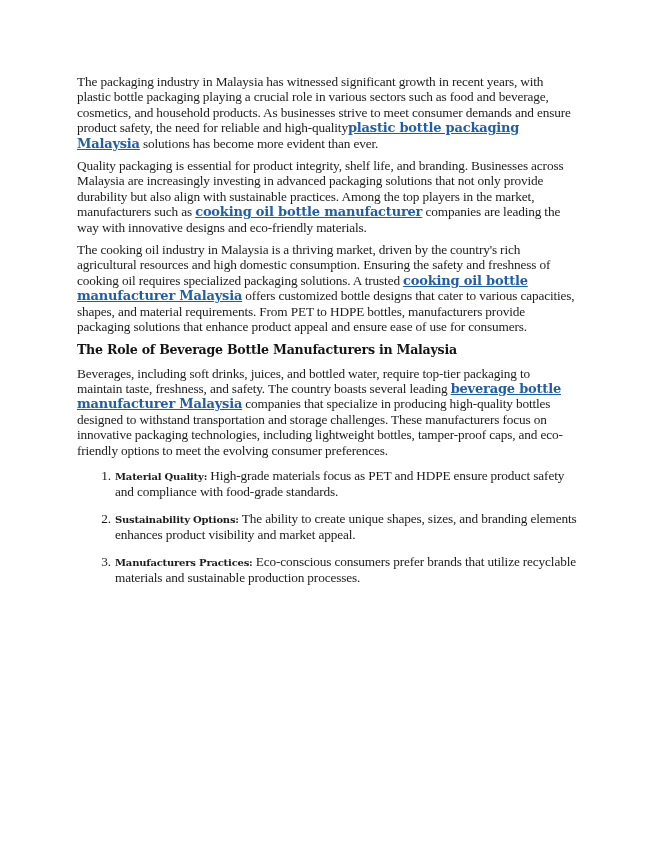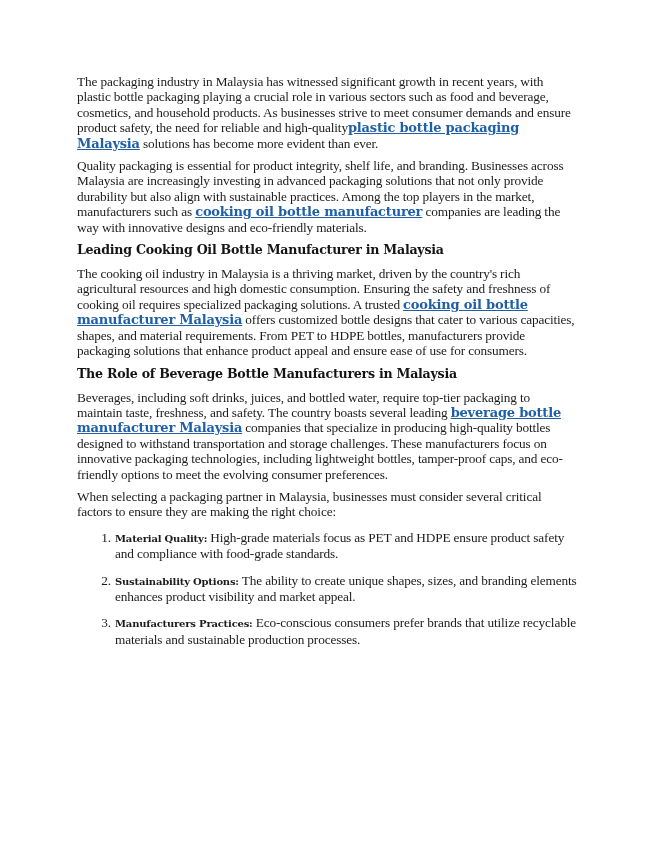--- a/index.html
+++ b/index.html
@@ -73,31 +73,29 @@
 
   <section>
     <p><span>The packaging industry in Malaysia has witnessed significant growth in recent years, with plastic bottle packaging playing a crucial role in various sectors such as food and beverage, cosmetics, and household products. As businesses strive to meet consumer demands and ensure product safety, the need for reliable and high-quality</span><a class="link" href="#">plastic bottle packaging Malaysia</a><span> solutions has become more evident than ever.</span></p>
   </section>
 
   <section>
     <p><span>Quality packaging is essential for product integrity, shelf life, and branding. Businesses across Malaysia are increasingly investing in advanced packaging solutions that not only provide durability but also align with sustainable practices. Among the top players in the market, manufacturers such as </span><a class="link" href="#">cooking oil bottle manufacturer</a><span> companies are leading the way with innovative designs and eco-friendly materials.</span></p>
   </section>
 
   <section>
-    <h2>Leading Cooking Oil Bottle Manufacturer in Malaysia</h2>
     <p><span>The cooking oil industry in Malaysia is a thriving market, driven by the country's rich agricultural resources and high domestic consumption. Ensuring the safety and freshness of cooking oil requires specialized packaging solutions. A trusted </span><a class="link" href="#">cooking oil bottle manufacturer Malaysia</a><span> offers customized bottle designs that cater to various capacities, shapes, and material requirements. From PET to HDPE bottles, manufacturers provide packaging solutions that enhance product appeal and ensure ease of use for consumers.</span></p>
   </section>
 
   <section>
     <h2>The Role of Beverage Bottle Manufacturers in Malaysia</h2>
     <p><span>Beverages, including soft drinks, juices, and bottled water, require top-tier packaging to maintain taste, freshness, and safety. The country boasts several leading </span><a class="link" href="#">beverage bottle manufacturer Malaysia</a><span> companies that specialize in producing high-quality bottles designed to withstand transportation and storage challenges. These manufacturers focus on innovative packaging technologies, including lightweight bottles, tamper-proof caps, and eco-friendly options to meet the evolving consumer preferences.</span></p>
   </section>
 
   <section>
-    <p><span>When selecting a packaging partner in Malaysia, businesses must consider several critical factors to ensure they are making the right choice:</span></p>
     <ol>
       <li><b>Material Quality:</b><span> High-grade materials focus as PET and HDPE ensure product safety and compliance with food-grade standards.</span></li>
       <li><b>Sustainability Options:</b><span> The ability to create unique shapes, sizes, and branding elements enhances product visibility and market appeal.</span></li>
       <li><b>Manufacturers Practices:</b><span> Eco-conscious consumers prefer brands that utilize recyclable materials and sustainable production processes.</span></li>
     </ol>
   </section>
 
 </div>
 
 </body></html>

